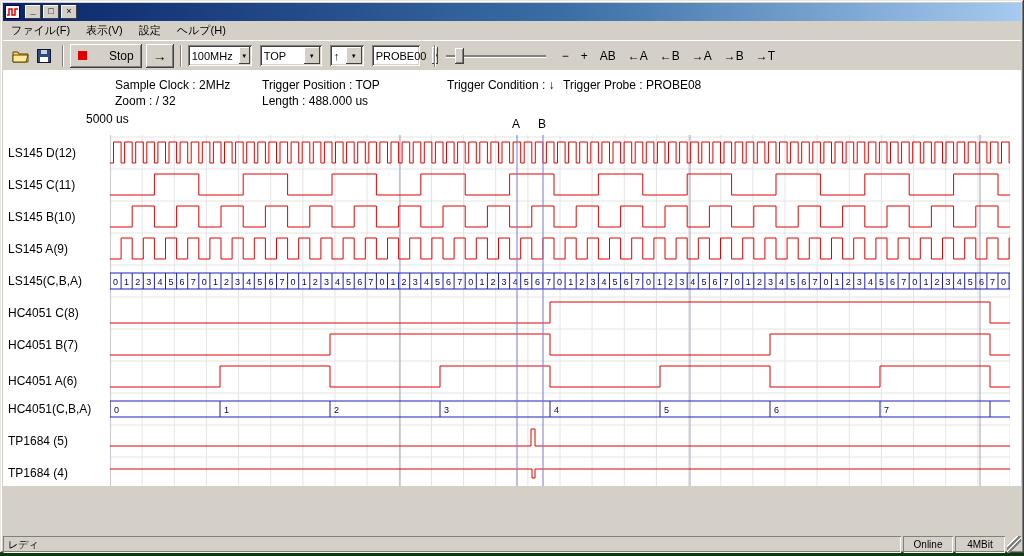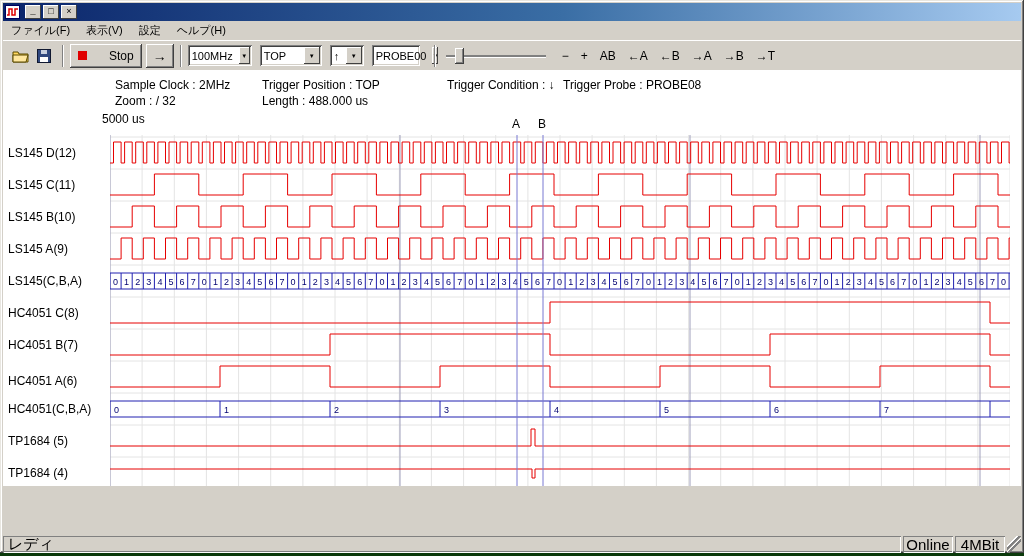--- a/index.html
+++ b/index.html
@@ -38,36 +38,36 @@
     box-shadow: inset -1px -1px #404040, inset 1px 1px #fff; font-size:6px; color:#000; }
   .slider { position:relative; width:100px; height:22px; margin:0 10px 0 4px; }
   .slider-track { position:absolute; left:0; right:0; top:10px; height:2px; background:#808080; border-bottom:1px solid #fff; }
   .slider-thumb { position:absolute; left:9px; top:3px; width:9px; height:16px; background:#d4d0c8;
     box-shadow: inset -1px -1px #404040, inset 1px 1px #fff, inset -2px -2px #808080; }
   .flat-btn { background:none; border:none; font-family:inherit; font-size:12px; color:#000; height:22px; padding:0 6px; }
 
   
   .content { position:absolute; left:3px; top:70px; width:1018px; height:416px; background:#fff; overflow:hidden; }
   .info-item { position:absolute; font-size:12px; color:#000; white-space:nowrap; }
-  .time-label { position:absolute; left:83px; top:42px; font-size:12px; color:#000;margin-left:16px; }
+  .time-label { position:absolute; left:83px; top:42px; font-size:12px; color:#000; }
   .cursor-label { position:absolute; top:47px; width:14px; text-align:center; font-size:12px; color:#000; }
   .ch-label { position:absolute; left:5px; font-size:12px; color:#000; white-space:nowrap; }
   #wave-svg { position:absolute; left:107px; top:65px; }
 
   
   .hscroll { position:absolute; left:0; right:0; top:448px; height:16px; background:#efeee6; }
   .scroll-btn { position:absolute; top:0; width:16px; height:16px; background:#d4d0c8; color:#000;
     box-shadow: inset -1px -1px #404040, inset 1px 1px #fff, inset -2px -2px #808080;
     display:flex; align-items:center; justify-content:center; font-size:7px; }
   .scroll-thumb { position:absolute; top:0; left:600px; width:233px; height:16px; background:#d4d0c8;
     box-shadow: inset -1px -1px #404040, inset 1px 1px #fff, inset -2px -2px #808080; }
 
   
   .statusbar { position:absolute; left:3px; right:3px; top:534px; height:17px; display:flex; gap:2px;
-    align-items:stretch; padding-top:2px; font-size:15px; color:#000; }
+    align-items:stretch; padding-top:2px; font-size:10px; color:#000; }
   .sb-panel { box-shadow: inset 1px 1px #808080, inset -1px -1px #fff; display:flex; align-items:center; padding:0 5px; }
   .sb-ready { flex:1; }
   .sb-small { width:40px; justify-content:center; }
   .sb-grip { width:14px; background:
     linear-gradient(135deg, transparent 0 7px, #fff 7px 8px, #808080 8px 10px, transparent 10px 11px, #fff 11px 12px, #808080 12px 14px, transparent 14px); }
 </style>
 </head>
 <body>
 
 <div class="window">

